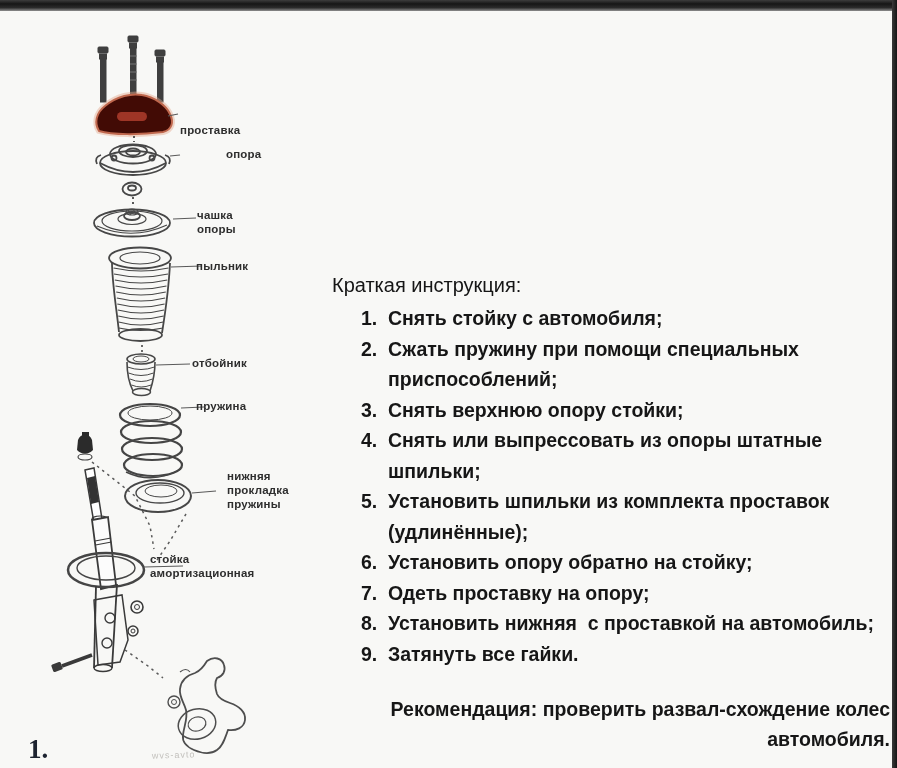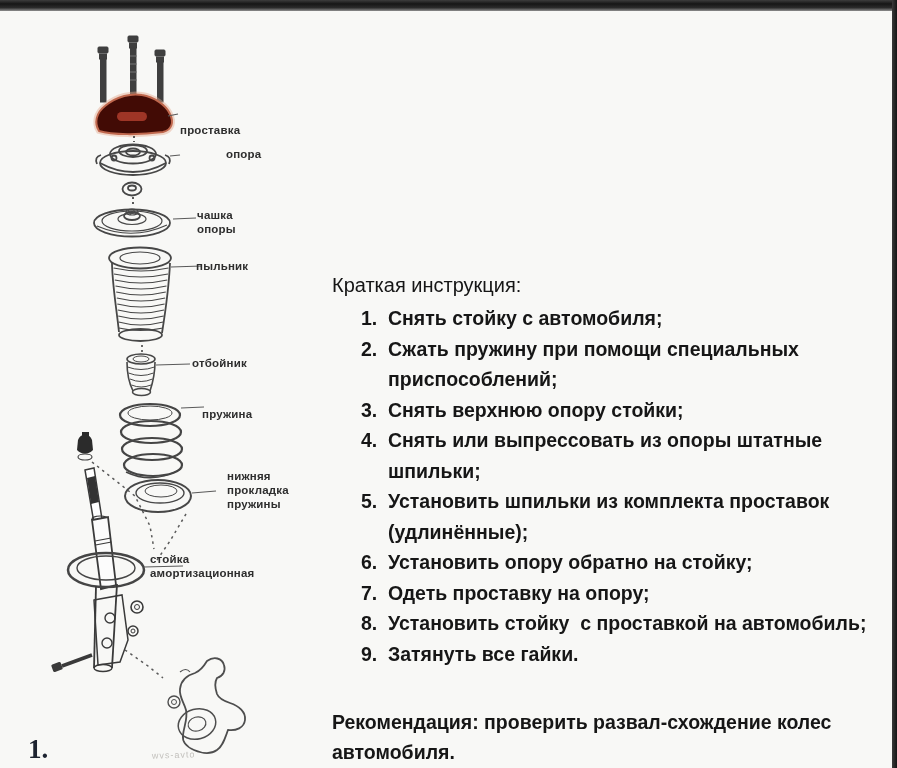--- a/index.html
+++ b/index.html
@@ -23,41 +23,42 @@
   .diagram svg{position:absolute;left:0;top:0;}
   .part-label{
     position:absolute;font-size:11.5px;font-weight:bold;color:#2e2e2e;
     line-height:13.5px;white-space:pre-wrap;letter-spacing:.2px;
   }
   .lbl-spacer{left:180px;top:124px;}
   .lbl-mount{left:182px;top:148px;margin-left:44px;}
   .lbl-cup{left:197px;top:209px;}
   .lbl-boot{left:196px;top:260px;}
   .lbl-bump{left:192px;top:357px;}
-  .lbl-spring{left:202px;top:400px;margin-top:8px;}
+  .lbl-spring{left:196px;top:400px;}
   .lbl-pad{left:227px;top:469px;line-height:14px;}
   .lbl-strut{left:150px;top:552px;width:142px;text-align:left;line-height:14px;}
   .watermark{
     position:absolute;left:152px;top:750px;font-size:9px;color:#c3c1bd;
     transform:rotate(-2deg);letter-spacing:1px;
   }
   
   .instructions{
     position:absolute;left:332px;top:272px;width:558px;color:#161616;
   }
   .instr-heading{
     font-size:20px;font-weight:normal;line-height:26px;margin:0 0 5px 0;
   }
   .steps{margin-left:29px;}
   .step{display:flex;line-height:30.5px;font-size:19.5px;font-weight:bold;}
   .step-num{flex:none;width:27px;}
   .step-text{white-space:pre-wrap;width:505px;}
   .recommendation{
-    margin-top:38px;font-size:19.5px;font-weight:bold;line-height:30px;
+    margin-top:25px;font-size:19.5px;font-weight:bold;line-height:30px;
     white-space:pre-wrap;
+    text-align:right;
   }
   
   .page-number{
     position:absolute;left:28px;top:734px;
     font-family:"Liberation Serif", serif;font-weight:bold;
     font-size:27px;color:#1d2330;
   }
 </style>
 </head>
 <body>
@@ -270,21 +271,21 @@
     <div class="step">
       <span class="step-num">6.</span>
       <span class="step-text">Установить опору обратно на стойку;</span>
     </div>
     <div class="step">
       <span class="step-num">7.</span>
       <span class="step-text">Одеть проставку на опору;</span>
     </div>
     <div class="step">
       <span class="step-num">8.</span>
-      <span class="step-text">Установить стойку  с проставкой на автомобиль;</span>
+      <span class="step-text">Установить нижняя  с проставкой на автомобиль;</span>
     </div>
     <div class="step">
       <span class="step-num">9.</span>
       <span class="step-text">Затянуть все гайки.</span>
     </div>
   </div>
   <div class="recommendation">Рекомендация: проверить развал-схождение колес
 автомобиля.</div>
 </div>
 

